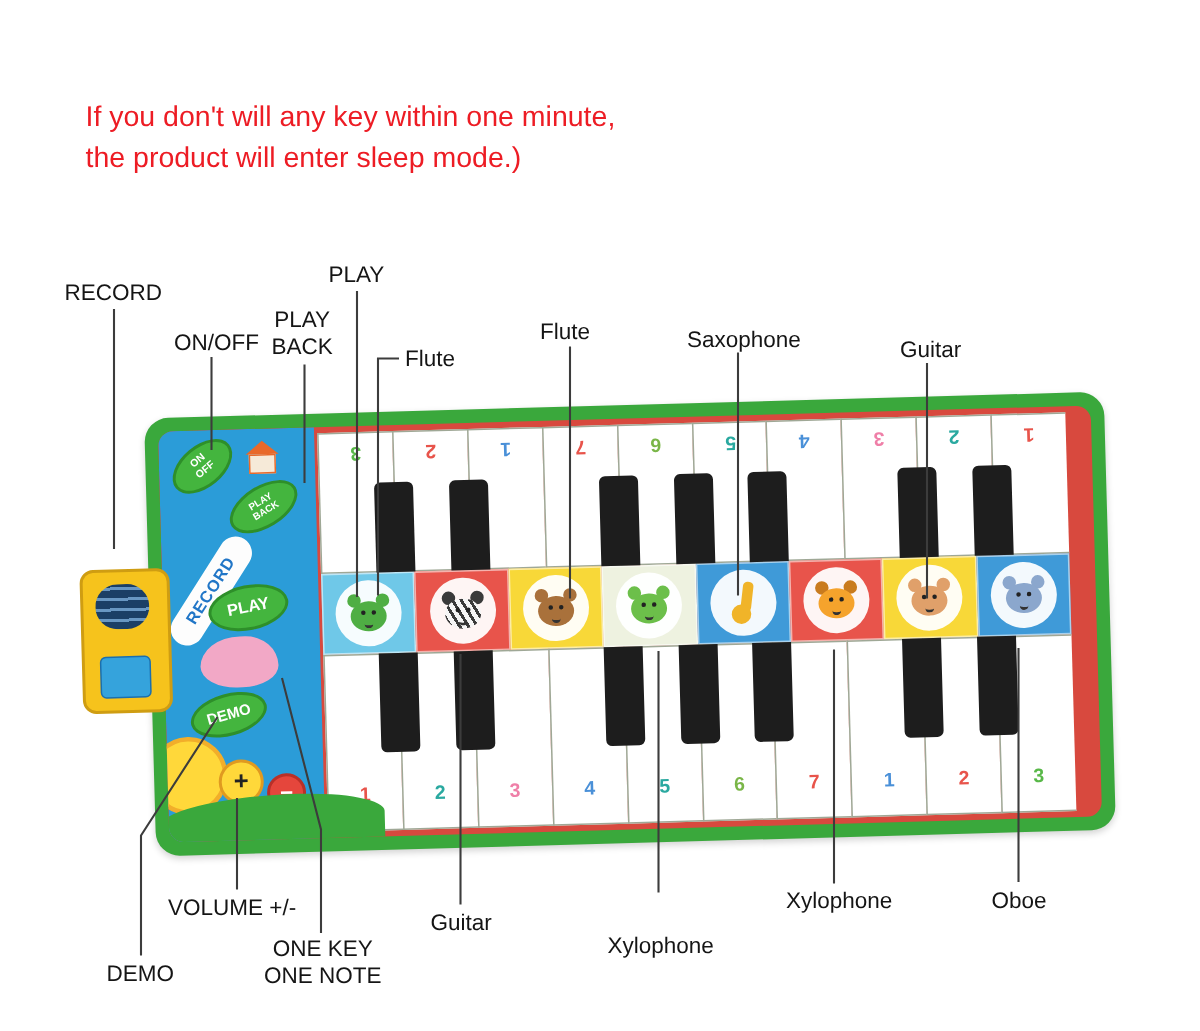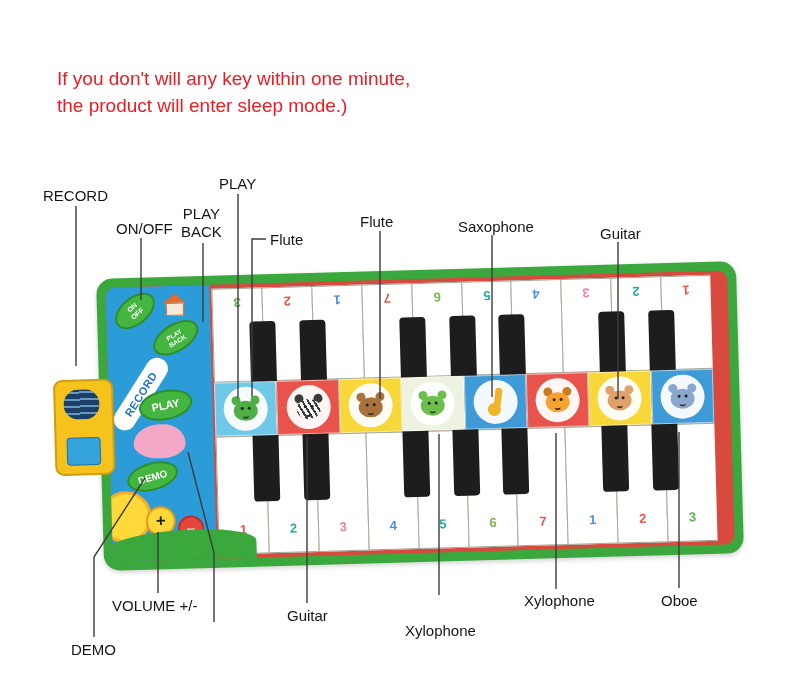--- a/index.html
+++ b/index.html
@@ -89,20 +89,24 @@
     <span>PLAY</span><br>
     <span>BACK</span>
   </div>
   <div class="callout" style="left:219px;top:175px;">PLAY</div>
   <div class="callout" style="left:270px;top:231px;">Flute</div>
   <div class="callout" style="left:360px;top:213px;">Flute</div>
   <div class="callout" style="left:458px;top:218px;">Saxophone</div>
   <div class="callout" style="left:600px;top:225px;">Guitar</div>
   <div class="callout" style="left:112px;top:597px;">VOLUME +/-</div>
   <div class="callout" style="left:71px;top:641px;">DEMO</div>
+  <div class="callout tcenter" style="left:176px;top:624px;">
+    <span>ONE KEY</span><br>
+    <span>ONE NOTE</span>
+  </div>
   <div class="callout" style="left:287px;top:607px;">Guitar</div>
   <div class="callout" style="left:405px;top:598px;margin-top:24px;">Xylophone</div>
   <div class="callout" style="left:524px;top:592px;">Xylophone</div>
   <div class="callout" style="left:661px;top:592px;">Oboe</div>
 
   <div class="mat">
     <div class="mat-inner">
 
       <div class="panel">
         <div class="oval btn-onoff">ON

